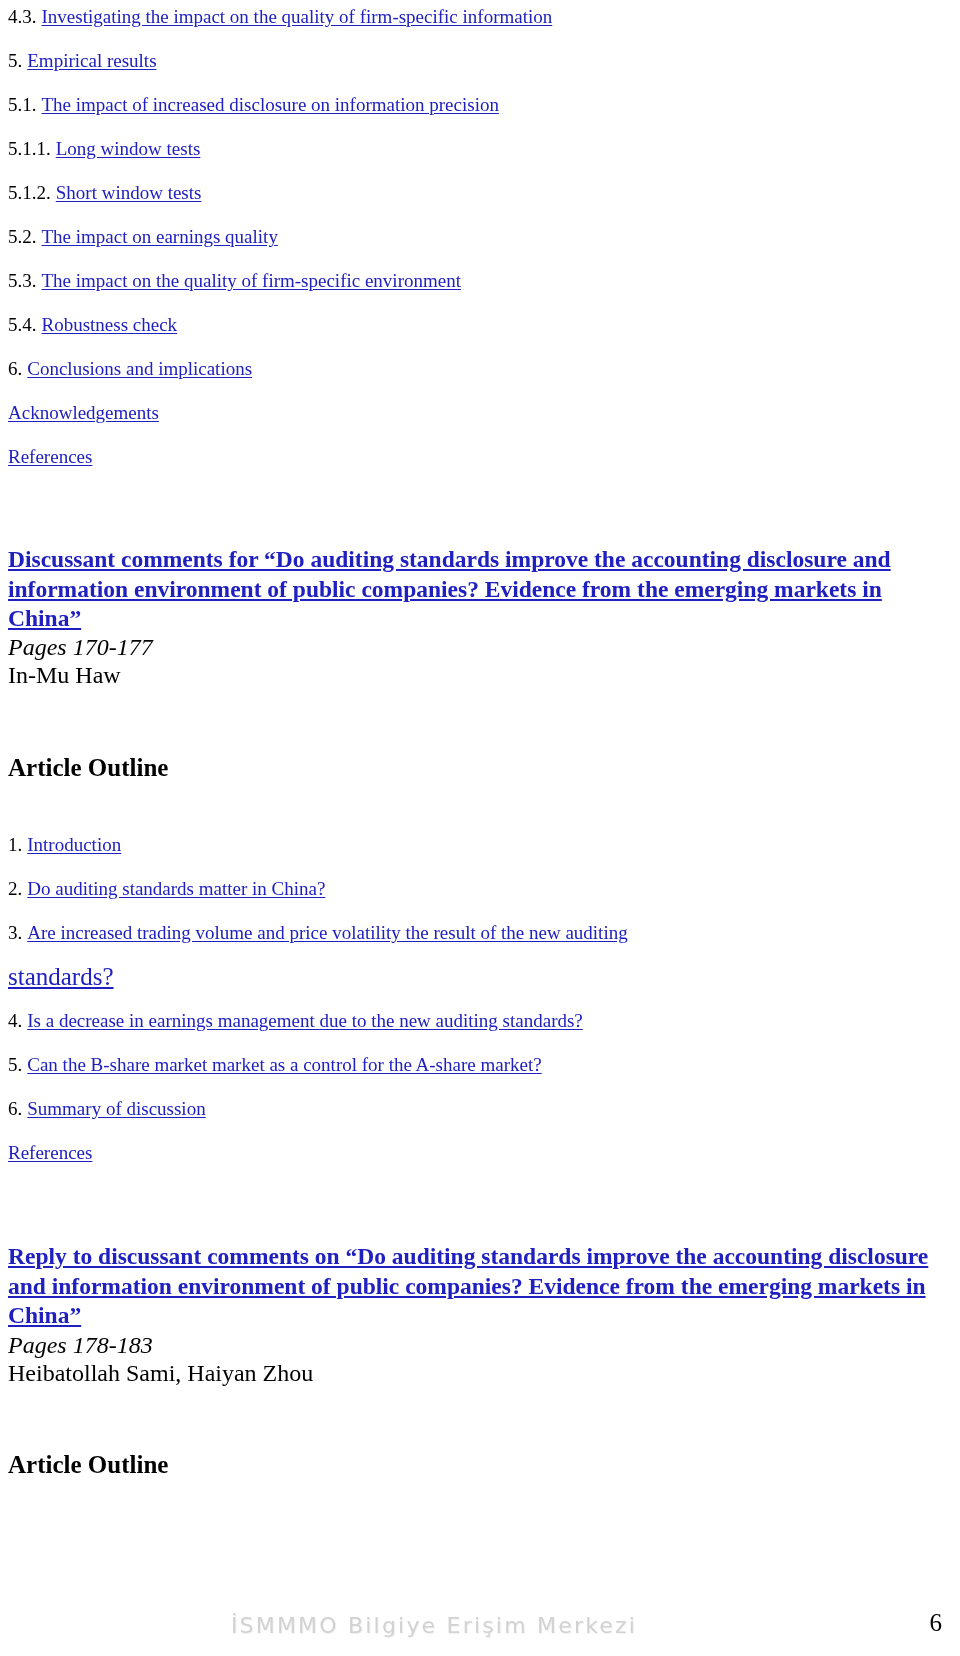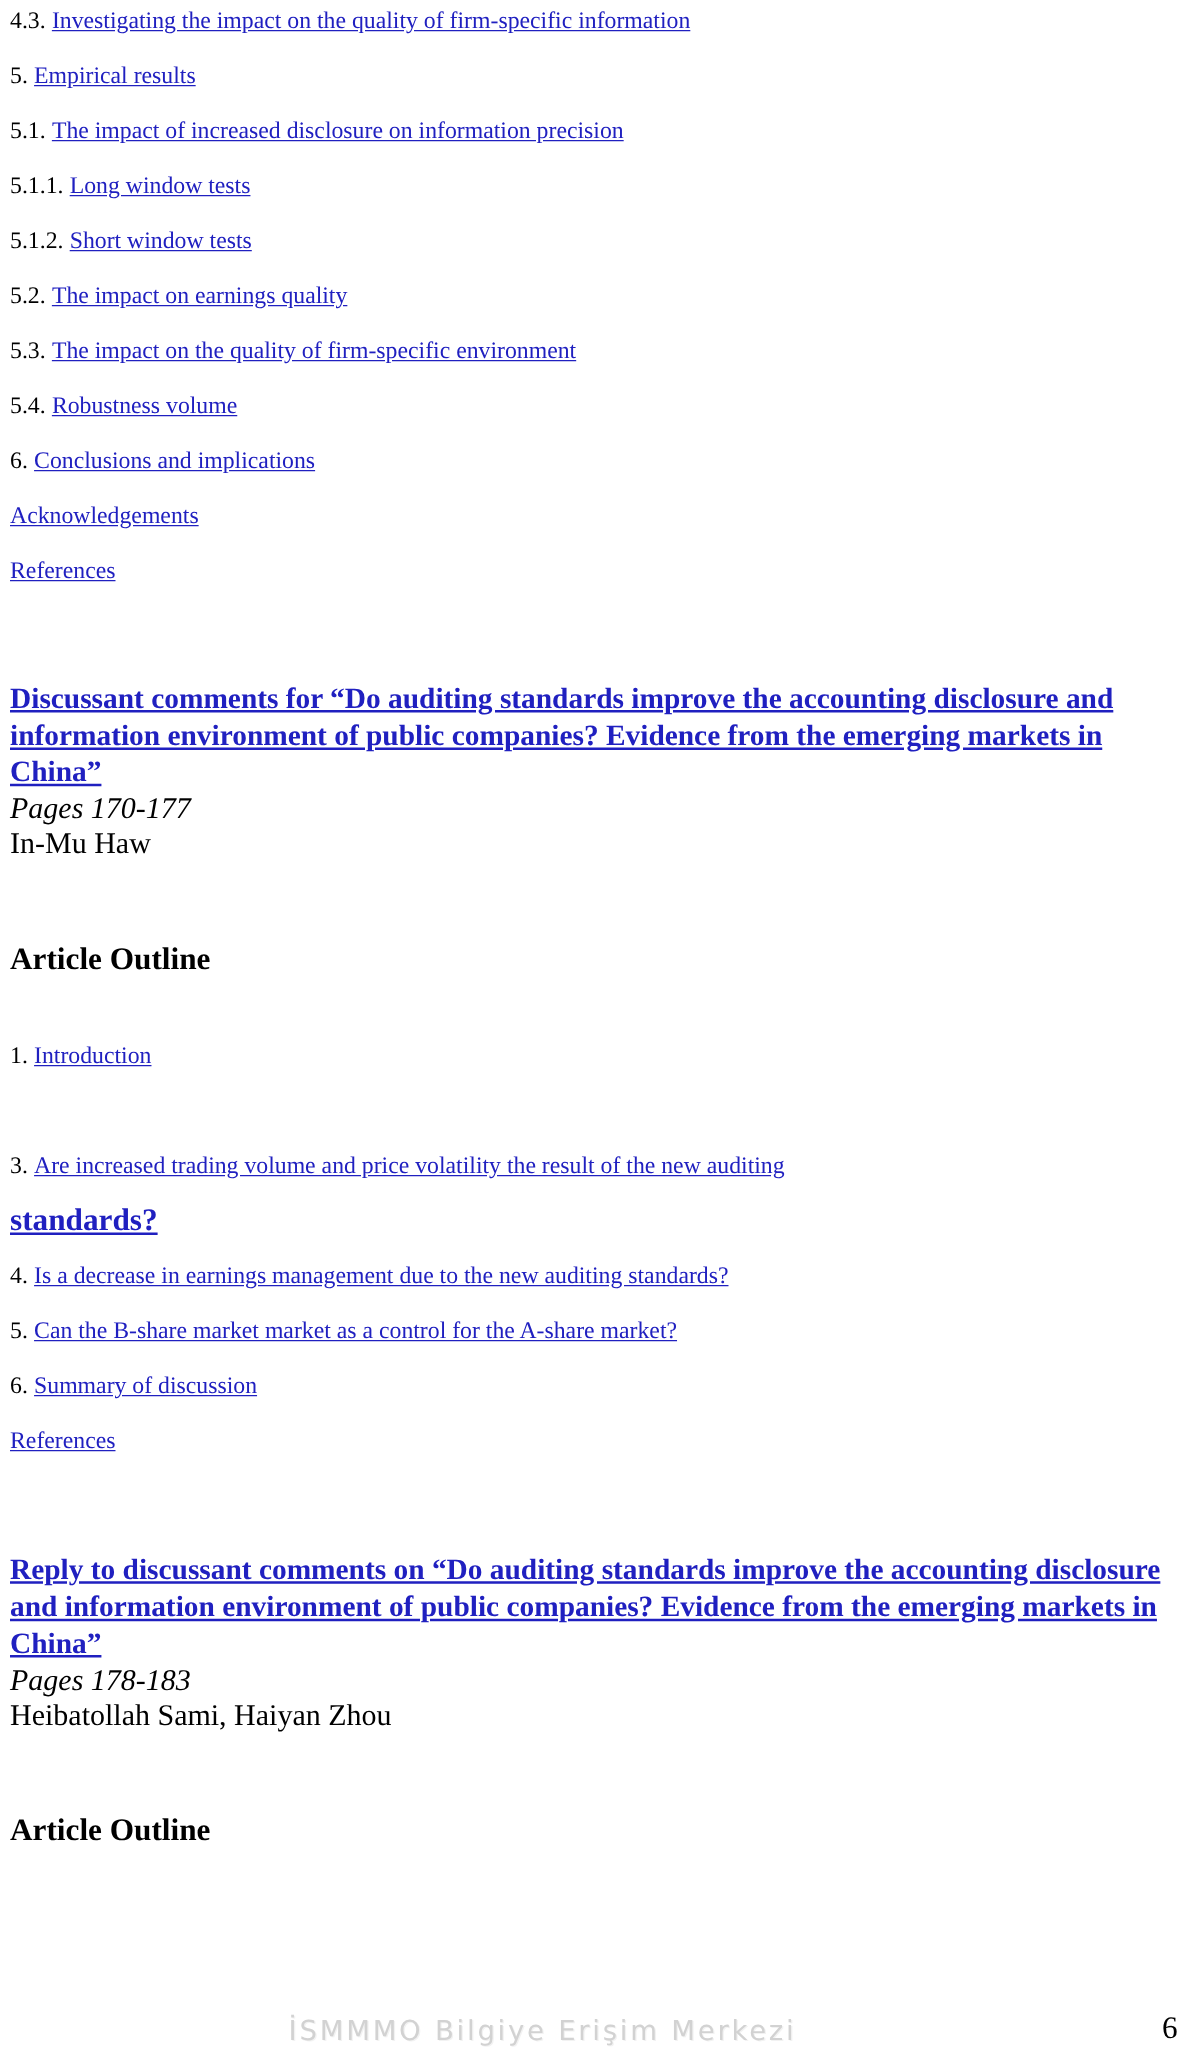--- a/index.html
+++ b/index.html
@@ -46,21 +46,20 @@
   
   .toc-cont {
     position: absolute;
     left: 8px;
     font-size: 25px;
     line-height: 30px;
     color: #2020C0;
     text-decoration: underline;
     text-underline-offset: 2px;
     white-space: nowrap;
-    font-weight: bold;
   }
 
   
   .art-title {
     position: absolute;
     left: 8px;
     width: 930px;
     font-size: 23.5px;
     line-height: 29.5px;
     font-weight: bold;
@@ -147,21 +146,21 @@
 
   <div class="toc-row" style="top:222px;">
     <span class="toc-num">5.2.</span><a class="toc-link" href="#">The impact on earnings quality</a>
   </div>
 
   <div class="toc-row" style="top:266px;">
     <span class="toc-num">5.3.</span><a class="toc-link" href="#">The impact on the quality of firm-specific environment</a>
   </div>
 
   <div class="toc-row" style="top:310px;">
-    <span class="toc-num">5.4.</span><a class="toc-link" href="#">Robustness volume</a>
+    <span class="toc-num">5.4.</span><a class="toc-link" href="#">Robustness check</a>
   </div>
 
   <div class="toc-row" style="top:354px;">
     <span class="toc-num">6.</span><a class="toc-link" href="#">Conclusions and implications</a>
   </div>
 
   <div class="toc-row" style="top:398px;">
     <a class="toc-link" href="#" style="margin-left:0;">Acknowledgements</a>
   </div>
 
@@ -175,20 +174,23 @@
 
   <div class="pages" style="top:633px;">Pages 170-177</div>
   <div class="authors" style="top:661px;">In-Mu Haw</div>
 
   <div class="outline-head" style="top:753px;">Article Outline</div>
 
   <div class="toc-row" style="top:830px;">
     <span class="toc-num">1.</span><a class="toc-link" href="#">Introduction</a>
   </div>
 
+  <div class="toc-row" style="top:874px;">
+    <span class="toc-num">2.</span><a class="toc-link" href="#">Do auditing standards matter in China?</a>
+  </div>
 
   <div class="toc-row" style="top:918px;">
     <span class="toc-num">3.</span><a class="toc-link" href="#">Are increased trading volume and price volatility the result of the new auditing</a>
   </div>
   <a class="toc-cont" href="#" style="top:962px;">standards?</a>
 
   <div class="toc-row" style="top:1006px;">
     <span class="toc-num">4.</span><a class="toc-link" href="#">Is a decrease in earnings management due to the new auditing standards?</a>
   </div>
 

